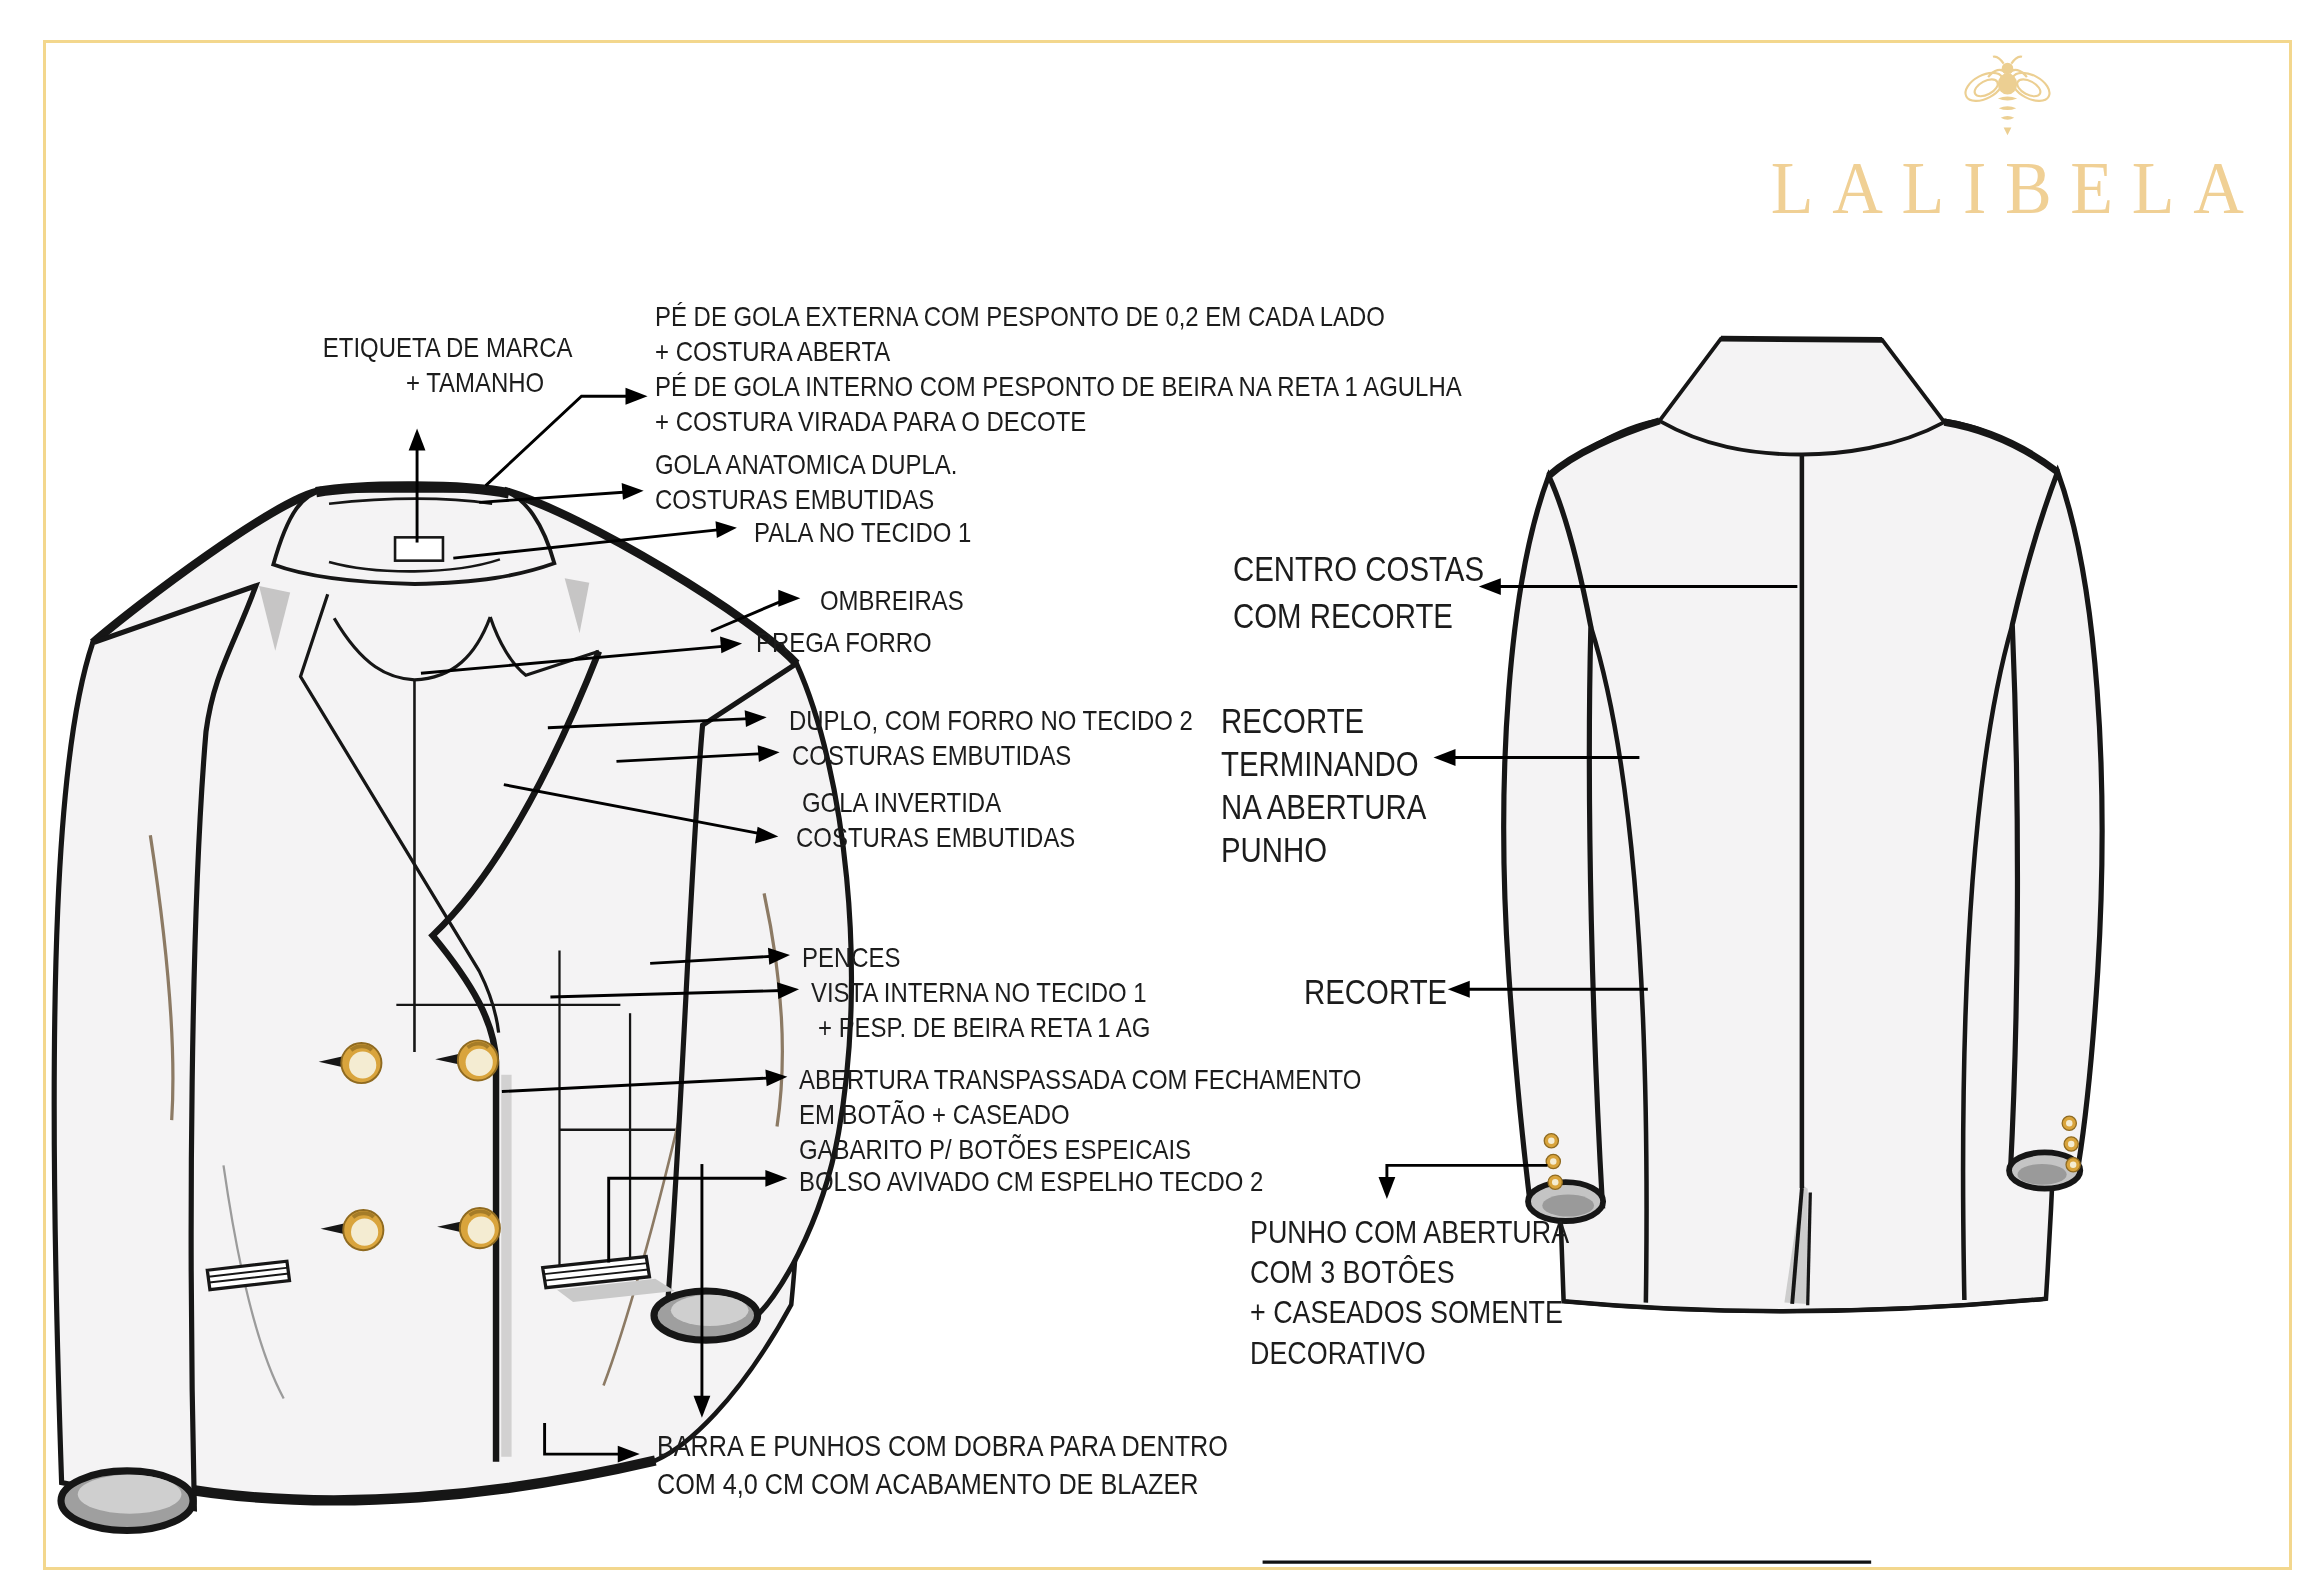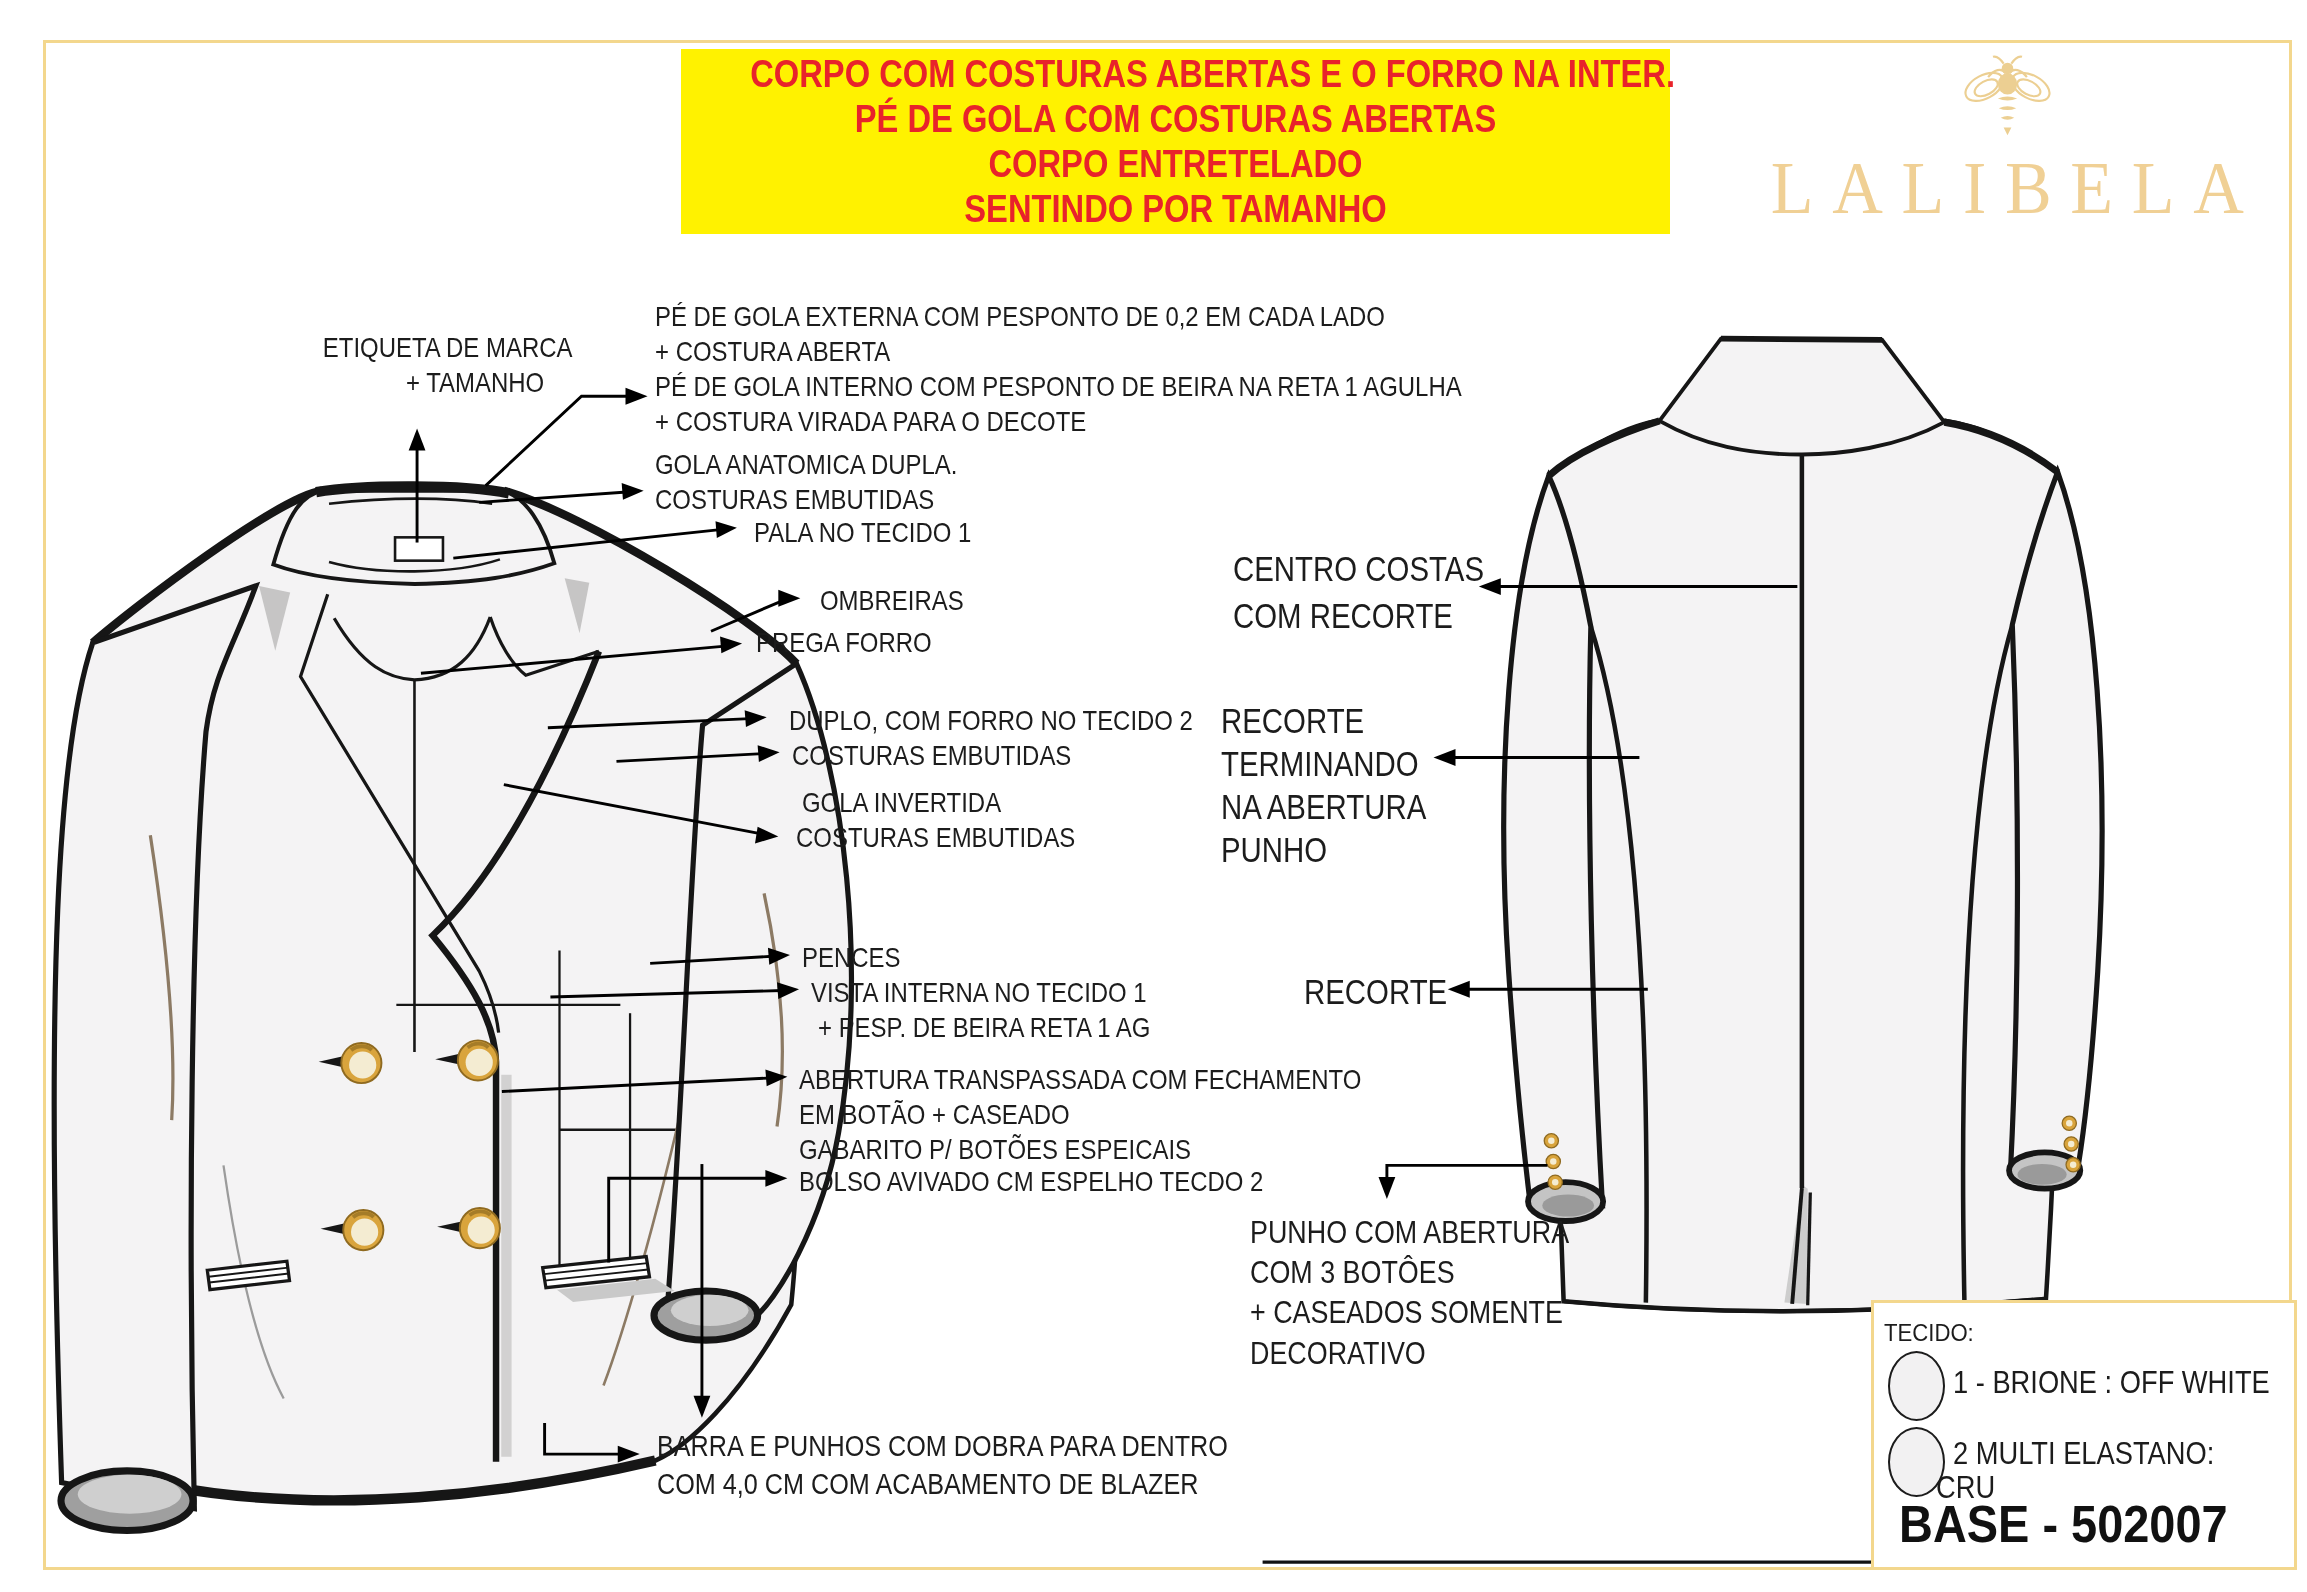--- a/index.html
+++ b/index.html
@@ -227,26 +227,20 @@
       <polygon points="1084,2190 1071,2156 1097,2156"></polygon>
       <polygon points="2284,906 2318,893 2318,919"></polygon>
       <polygon points="2214,1170 2248,1157 2248,1183"></polygon>
       <polygon points="2236,1528 2270,1515 2270,1541"></polygon>
       <polygon points="2142,1852 2129,1818 2155,1818"></polygon>
     </g>
 
     <line x1="1950" y1="2413" x2="2890" y2="2413" stroke="#111" stroke-width="5"></line>
   </svg>
 
-  <div class="ybox">
-    <div class="rline">CORPO COM COSTURAS ABERTAS E O FORRO NA INTER.</div>
-    <div class="rline">PÉ DE GOLA COM COSTURAS ABERTAS</div>
-    <div class="rline">CORPO ENTRETELADO</div>
-    <div class="rline">SENTINDO POR TAMANHO</div>
-  </div>
 
   <div class="brand">
     <svg class="bee" width="97" height="91" viewBox="0 0 100 94">
       <g stroke="#eccf92" fill="none" stroke-width="2.2">
         <ellipse cx="26" cy="36" rx="21" ry="12" transform="rotate(-28 26 36)"></ellipse>
         <ellipse cx="28" cy="37" rx="13" ry="7" transform="rotate(-28 28 37)"></ellipse>
         <ellipse cx="74" cy="36" rx="21" ry="12" transform="rotate(28 74 36)"></ellipse>
         <ellipse cx="72" cy="37" rx="13" ry="7" transform="rotate(28 72 37)"></ellipse>
         <path d="M30,26 C36,18 44,16 48,22"></path>
         <path d="M70,26 C64,18 56,16 52,22"></path>
@@ -302,24 +296,15 @@
   <div class="ann ann-lg" style="left:1221px;top:785px;">NA ABERTURA</div>
   <div class="ann ann-lg" style="left:1221px;top:828px;">PUNHO</div>
 
   <div class="ann ann-lg" style="left:1304px;top:970px;">RECORTE</div>
 
   <div class="ann ann-md" style="left:1250px;top:1212px;">PUNHO COM ABERTURA</div>
   <div class="ann ann-md" style="left:1250px;top:1252px;">COM 3 BOTÔES</div>
   <div class="ann ann-md" style="left:1250px;top:1292px;">+ CASEADOS SOMENTE</div>
   <div class="ann ann-md" style="left:1250px;top:1333px;">DECORATIVO</div>
 
-  <div class="legend">
-    <div class="ltitle">TECIDO:</div>
-    <div class="swatch" style="left:14.2px;top:48px;"></div>
-    <div class="litem" style="left:79px;top:62px;">1 - BRIONE : OFF WHITE</div>
-    <div class="swatch" style="left:14.2px;top:124px;"></div>
-    <div class="litem" style="left:79px;top:133px;">2  MULTI ELASTANO:</div>
-    <div class="litem" style="left:62px;top:167px;">CRU</div>
-    <div class="lbase">BASE  - 502007</div>
-  </div>
 
 </div>
 
 
 </body></html>

